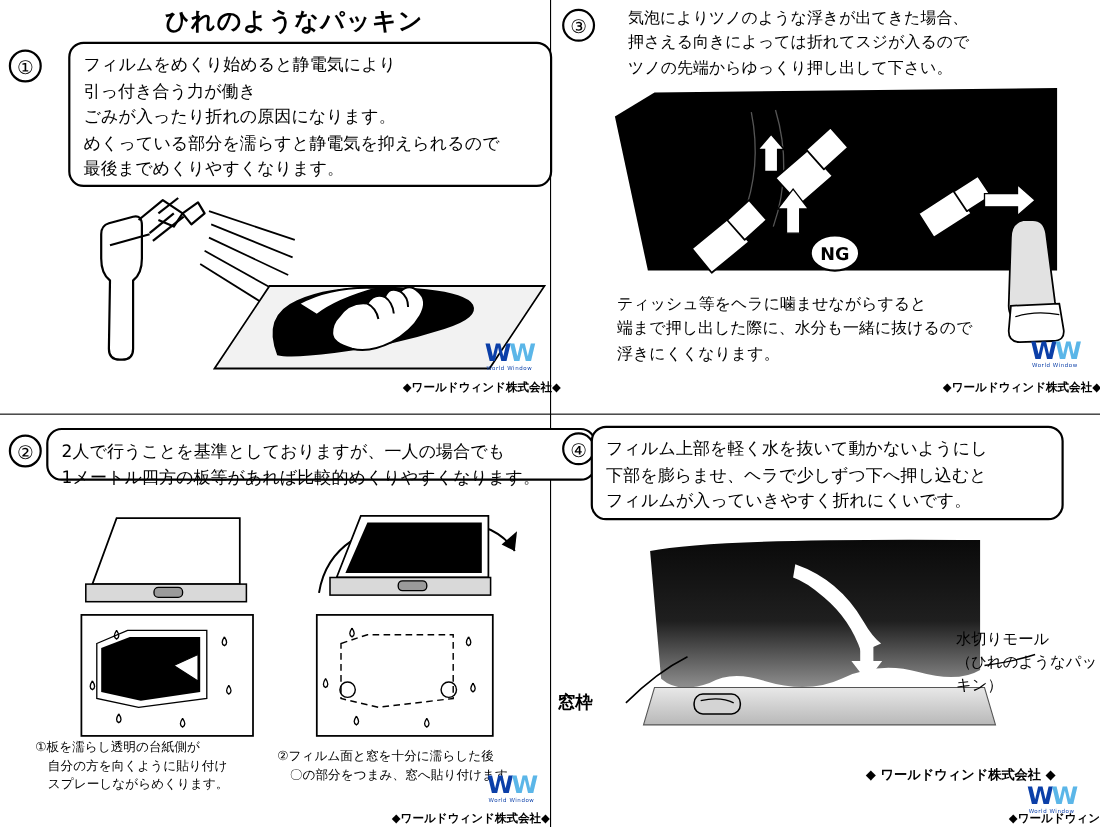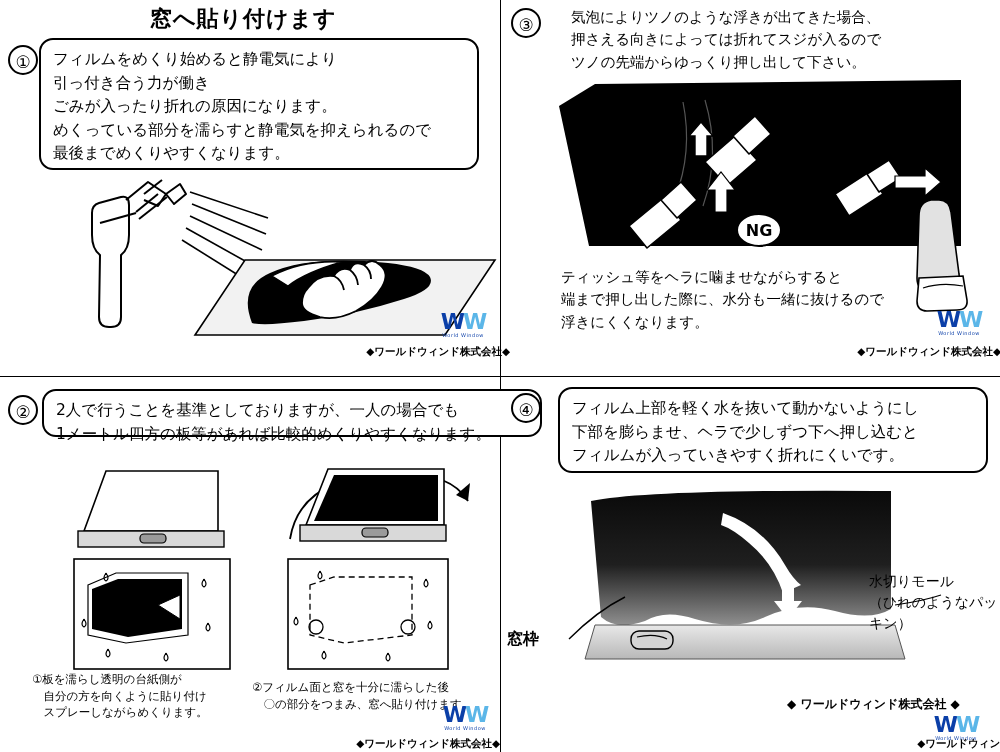--- a/index.html
+++ b/index.html
@@ -70,27 +70,27 @@
   .cap{position:absolute;font-size:11.5px;line-height:1.45;white-space:pre-line;}
 </style>
 </head>
 <body>
 
 <div class="page">
 
   <div class="vdiv"></div>
   <div class="hdiv"></div>
 
-  <div class="title">窓へ貼り付けます</div>
+  <div class="title">ひれのようなパッキン</div>
 
   <div class="q" id="q1">
 
     <div class="num" style="left:8px;top:45px;">①</div>
 
-    <div class="bubble" style="left:39px;top:38px;width:440px;height:132px;">フィルムをめくり始めると静電気により
+    <div class="bubble" style="left:62px;top:38px;width:440px;height:132px;">フィルムをめくり始めると静電気により
 引っ付き合う力が働き
 ごみが入ったり折れの原因になります。
 めくっている部分を濡らすと静電気を抑えられるので
 最後までめくりやすくなります。</div>
 
     <svg class="art" style="left:40px;top:160px;" width="460" height="195" viewBox="0 0 460 195">
 
       <g fill="none" stroke="#000" stroke-width="2" stroke-linejoin="round">
         <path d="M60 95 q-8 -6 -8 -20 l0 -22 q0 -8 7 -10 l22 -6 q8 -2 8 8 l0 30 q0 14 -8 20 l0 62 q0 10 -10 10 l-2 0 q-10 0 -10 -10 z"></path>
         <path d="M60 63 l36 -10"></path>
@@ -255,21 +255,21 @@
     <div class="logo" style="left:425px;top:310px;width:66px;">
       <div class="ww">W<span>W</span></div>
       <div class="sub">World Window</div>
     </div>
   </div>
 
   <div class="q" id="q4">
 
     <div class="num" style="left:10px;top:16px;">④</div>
 
-    <div class="bubble" style="left:57px;top:10px;width:430px;height:86px;">フィルム上部を軽く水を抜いて動かないようにし
+    <div class="bubble" style="left:36px;top:10px;width:430px;height:86px;">フィルム上部を軽く水を抜いて動かないようにし
 下部を膨らませ、ヘラで少しずつ下へ押し込むと
 フィルムが入っていきやすく折れにくいです。</div>
 
     <svg class="art" style="left:76px;top:108px;" width="380" height="190" viewBox="0 0 380 190">
       <defs>
         <linearGradient id="filmgrad" x1="0" y1="0" x2="0" y2="1">
           <stop offset="0%" stop-color="#0a0a0a"></stop>
           <stop offset="55%" stop-color="#1f1f1f"></stop>
           <stop offset="100%" stop-color="#8f8f8f"></stop>
         </linearGradient>

